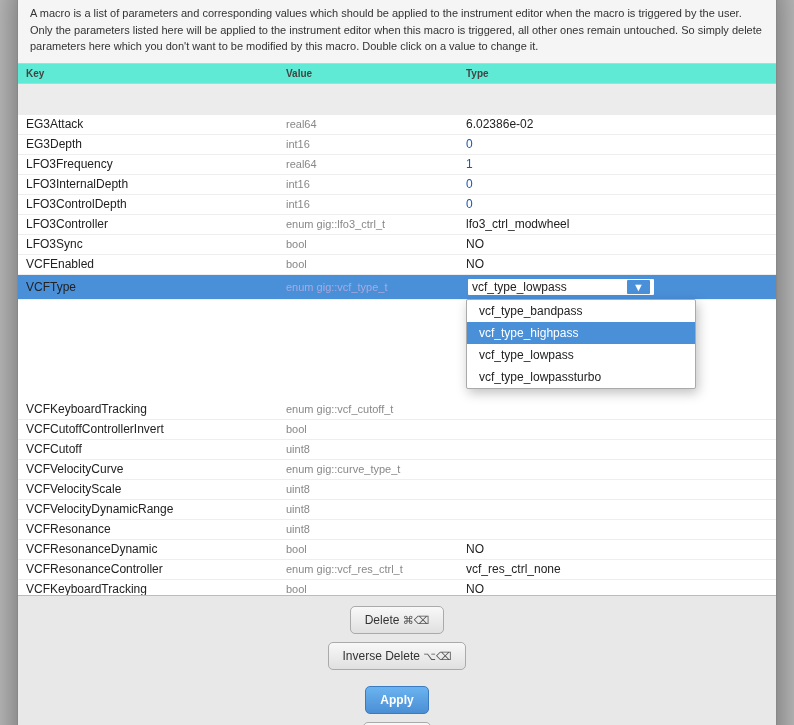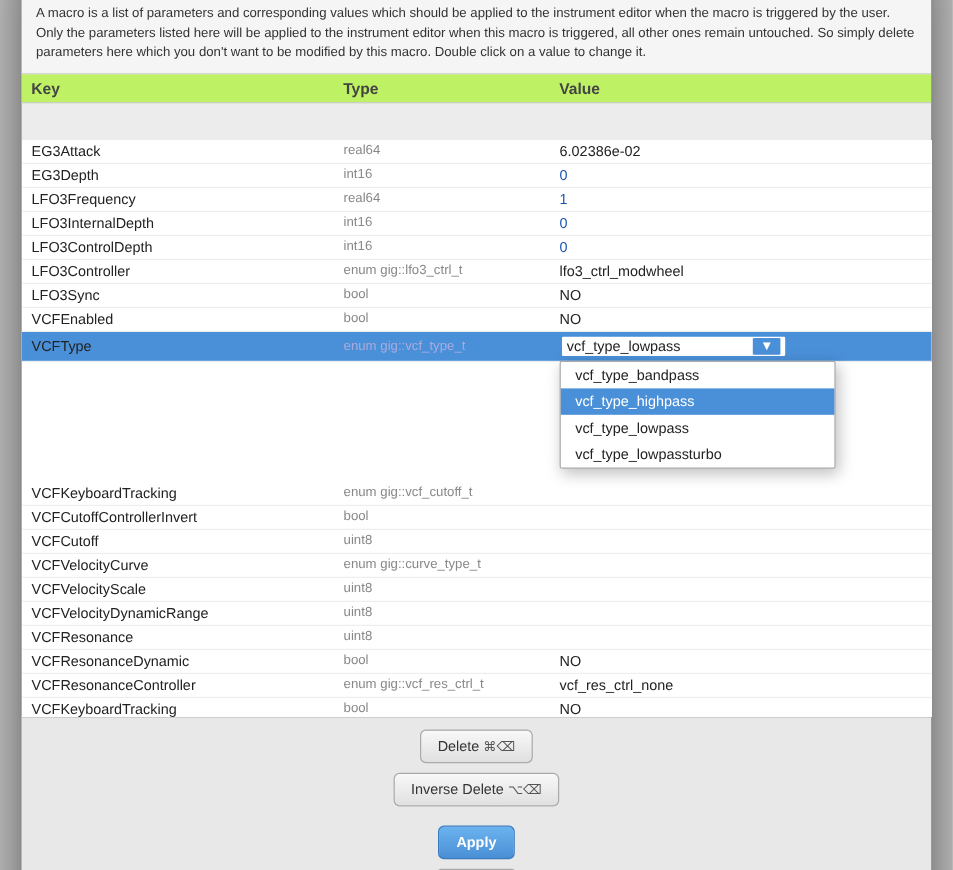--- a/index.html
+++ b/index.html
@@ -53,26 +53,26 @@
       background: #f5f5f5;
       padding: 8px 12px;
       font-size: 11px;
       color: #333;
       line-height: 1.5;
       border-bottom: 1px solid #ccc;
     }
     .table-header {
       display: grid;
       grid-template-columns: 260px 180px 1fr;
-      background: #bef264;
+      background: #5eead4;
       border-bottom: 1px solid #ccc;
       padding: 4px 8px;
       font-weight: 600;
       color: #444;
-      font-size: 13px;
+      font-size: 10px;
     }
     .table-body {
       height: 480px;
       overflow-y: auto;
       background: #fff;
       position: relative;
       margin-top: 31px;
     }
     .table-row {
       display: grid;
@@ -145,22 +145,22 @@
       <div class="traffic-light tl-yellow"></div>
       <div class="traffic-light tl-green"></div>
     </div>
     <span class="title-text">Macro Editor: "-20 Amp"</span>
   </div>
 
   <div class="description">A macro is a list of parameters and corresponding values which should be applied to the instrument editor when the macro is triggered by the user. Only the parameters listed here will be applied to the instrument editor when this macro is triggered, all other ones remain untouched. So simply delete parameters here which you don't want to be modified by this macro. Double click on a value to change it.</div>
 
   <div class="table-header">
     <span>Key</span>
+    <span>Value</span>
     <span>Type</span>
-    <span>Value</span>
   </div>
 
   <div class="table-body">
 
     <div class="table-row">
       <span class="cell-key">EG3Attack</span>
       <span class="cell-type">real64</span>
       <span class="cell-value">6.02386e-02</span>
     </div>
 

